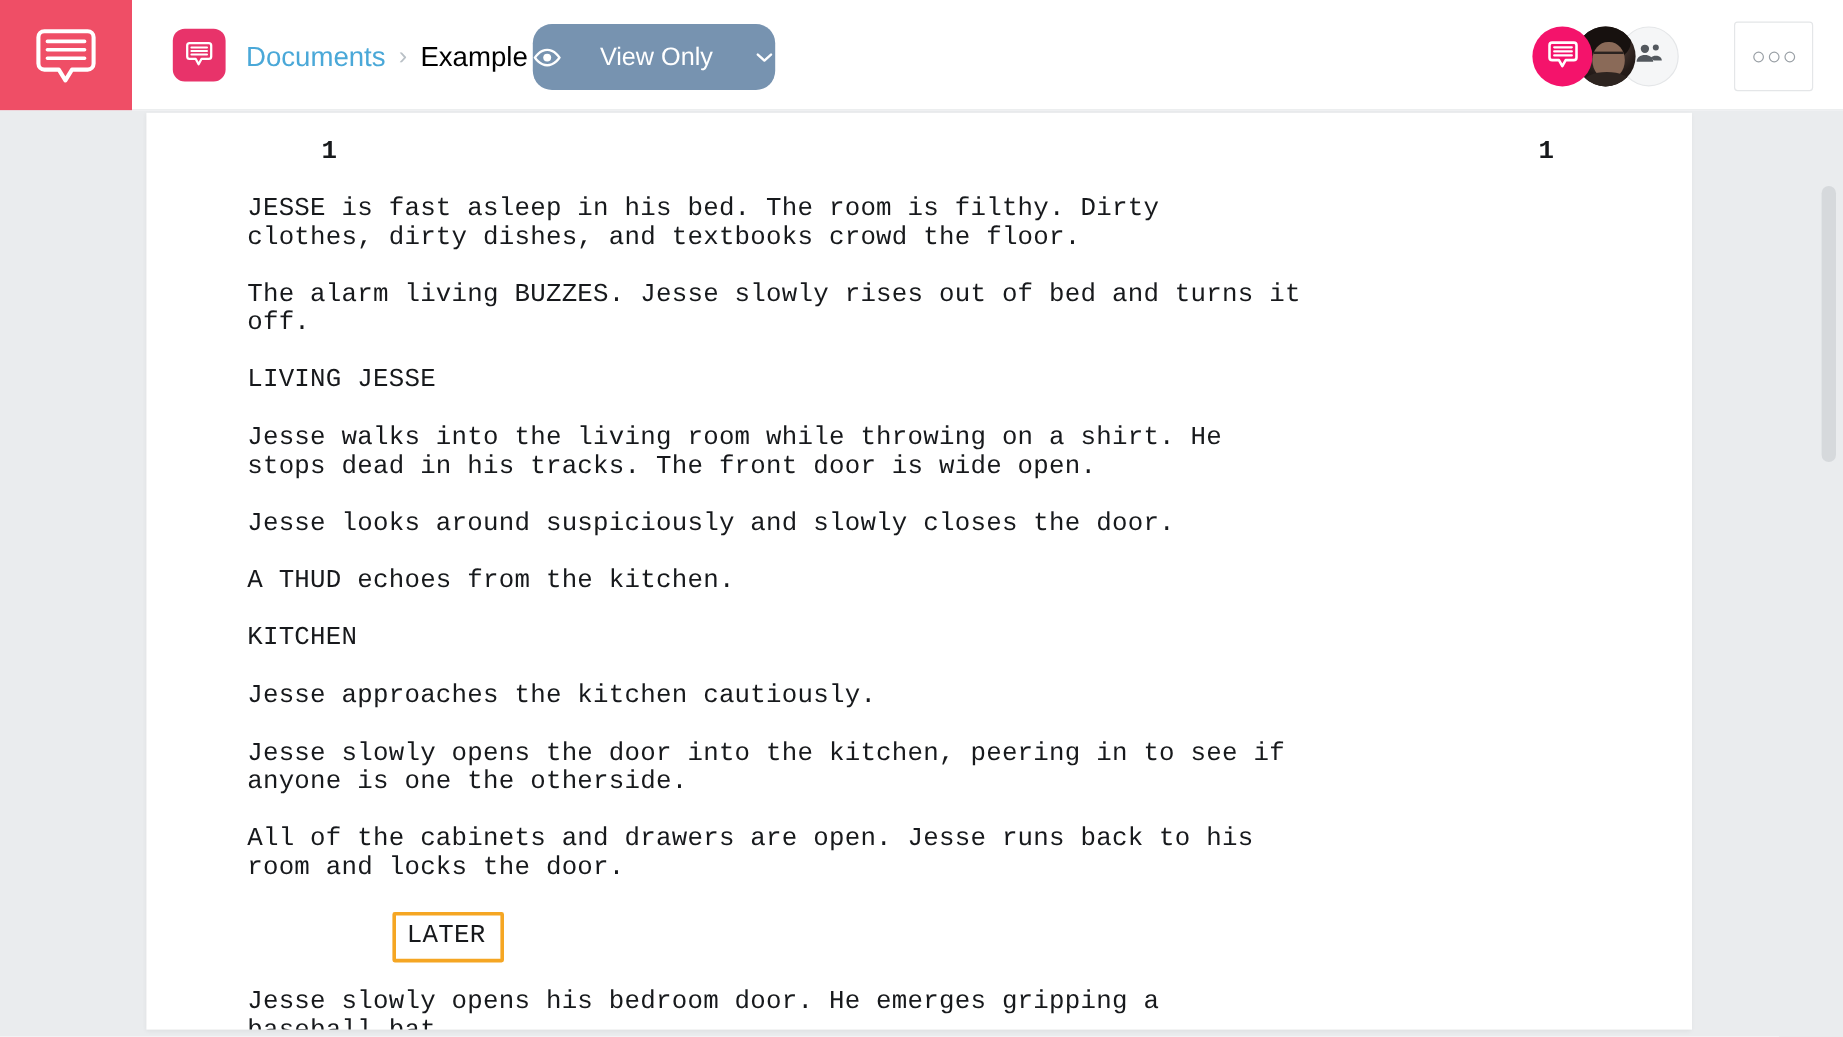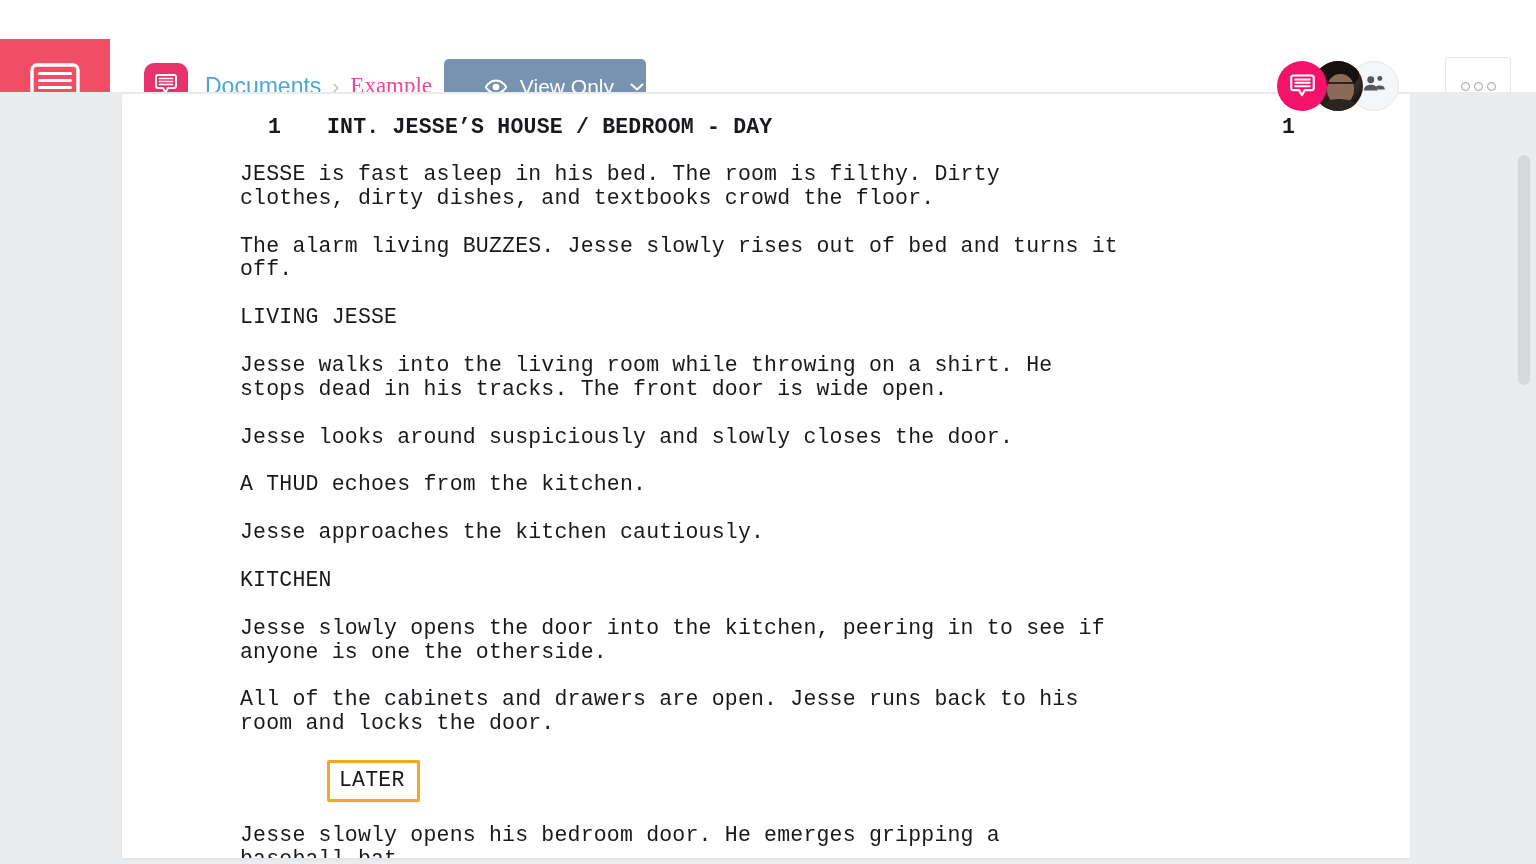--- a/index.html
+++ b/index.html
@@ -20,21 +20,20 @@
   }
 
   
   .header {
     position: absolute;
     top: 0; left: 0;
     width: 1536px;
     height: 92px;
     background: #ffffff;
     border-bottom: 1px solid #e8eaec;
-    margin-top: 39px;
   }
 
   .logo-tile {
     position: absolute;
     top: 0; left: 0;
     width: 110px;
     height: 92px;
     background: #ef4e66;
     display: flex;
     align-items: center;
@@ -69,35 +68,34 @@
   .crumb-link {
     color: #4aa8d8;
     cursor: pointer;
   }
   .crumb-sep {
     color: #b9c0c6;
     font-size: 21px;
     font-weight: 300;
   }
   .crumb-current {
-    color: #ec4899;
-    font-family: Liberation Serif, serif;
+    color: #000000;
   }
 
   .view-only-btn {
     position: absolute;
     left: 444px;
     top: 20px;
     width: 202px;
     height: 55px;
     background: #7793b0;
-    border-radius: 5px;
-    display: flex;
-    align-items: center;
-    justify-content: flex-end;
+    border-radius: 16px;
+    display: flex;
+    align-items: center;
+    justify-content: space-between;
     gap: 12px;
     color: #ffffff;
     font-size: 21px;
     cursor: pointer;
     user-select: none;
   }
   .view-only-btn .eye { display: flex; align-items: center; }
   .view-only-btn .caret { display: flex; align-items: center; margin-left: 2px; }
 
   
@@ -253,21 +251,21 @@
   }
   .scene-num-right {
     position: absolute;
     left: 1160px;
     top: 0;
     font-weight: bold;
   }
 
   .para {
     margin: 0 0 24px 0;
-    padding-left: 118px;
+    padding-left: 84px;
     padding-right: 24px;
     white-space: pre-wrap;
     max-width: 1155px;
   }
 
   .para.boxed {
     display: inline-block;
     margin-left: 205px;
     padding: 6px 12px 6px 9px;
     border: 3px solid #f5a623;
@@ -357,35 +355,34 @@
     </div>
   </div>
 
   <div class="canvas">
 
     <div class="page">
       <div class="screenplay">
 
         <div class="scene-head">
           <span class="scene-num-left">1</span>
-          <span class="scene-slug">INT. JESSE’S HOUSE / BEDROOM - DAY</span>
           <span class="scene-num-right">1</span>
         </div>
 
         <p class="para">JESSE is fast asleep in his bed. The room is filthy. Dirty
 clothes, dirty dishes, and textbooks crowd the floor.</p>
         <p class="para">The alarm living BUZZES. Jesse slowly rises out of bed and turns it
 off.</p>
         <p class="para">LIVING JESSE</p>
         <p class="para">Jesse walks into the living room while throwing on a shirt. He
 stops dead in his tracks. The front door is wide open.</p>
         <p class="para">Jesse looks around suspiciously and slowly closes the door.</p>
         <p class="para">A THUD echoes from the kitchen.</p>
+        <p class="para">KITCHEN</p>
         <p class="para">Jesse approaches the kitchen cautiously.</p>
-        <p class="para">KITCHEN</p>
         <p class="para">Jesse slowly opens the door into the kitchen, peering in to see if
 anyone is one the otherside.</p>
         <p class="para">All of the cabinets and drawers are open. Jesse runs back to his
 room and locks the door.</p>
 
         <div class="boxed-wrap">
           <p class="para boxed">LATER</p>
         </div>
 
         <p class="para">Jesse slowly opens his bedroom door. He emerges gripping a

